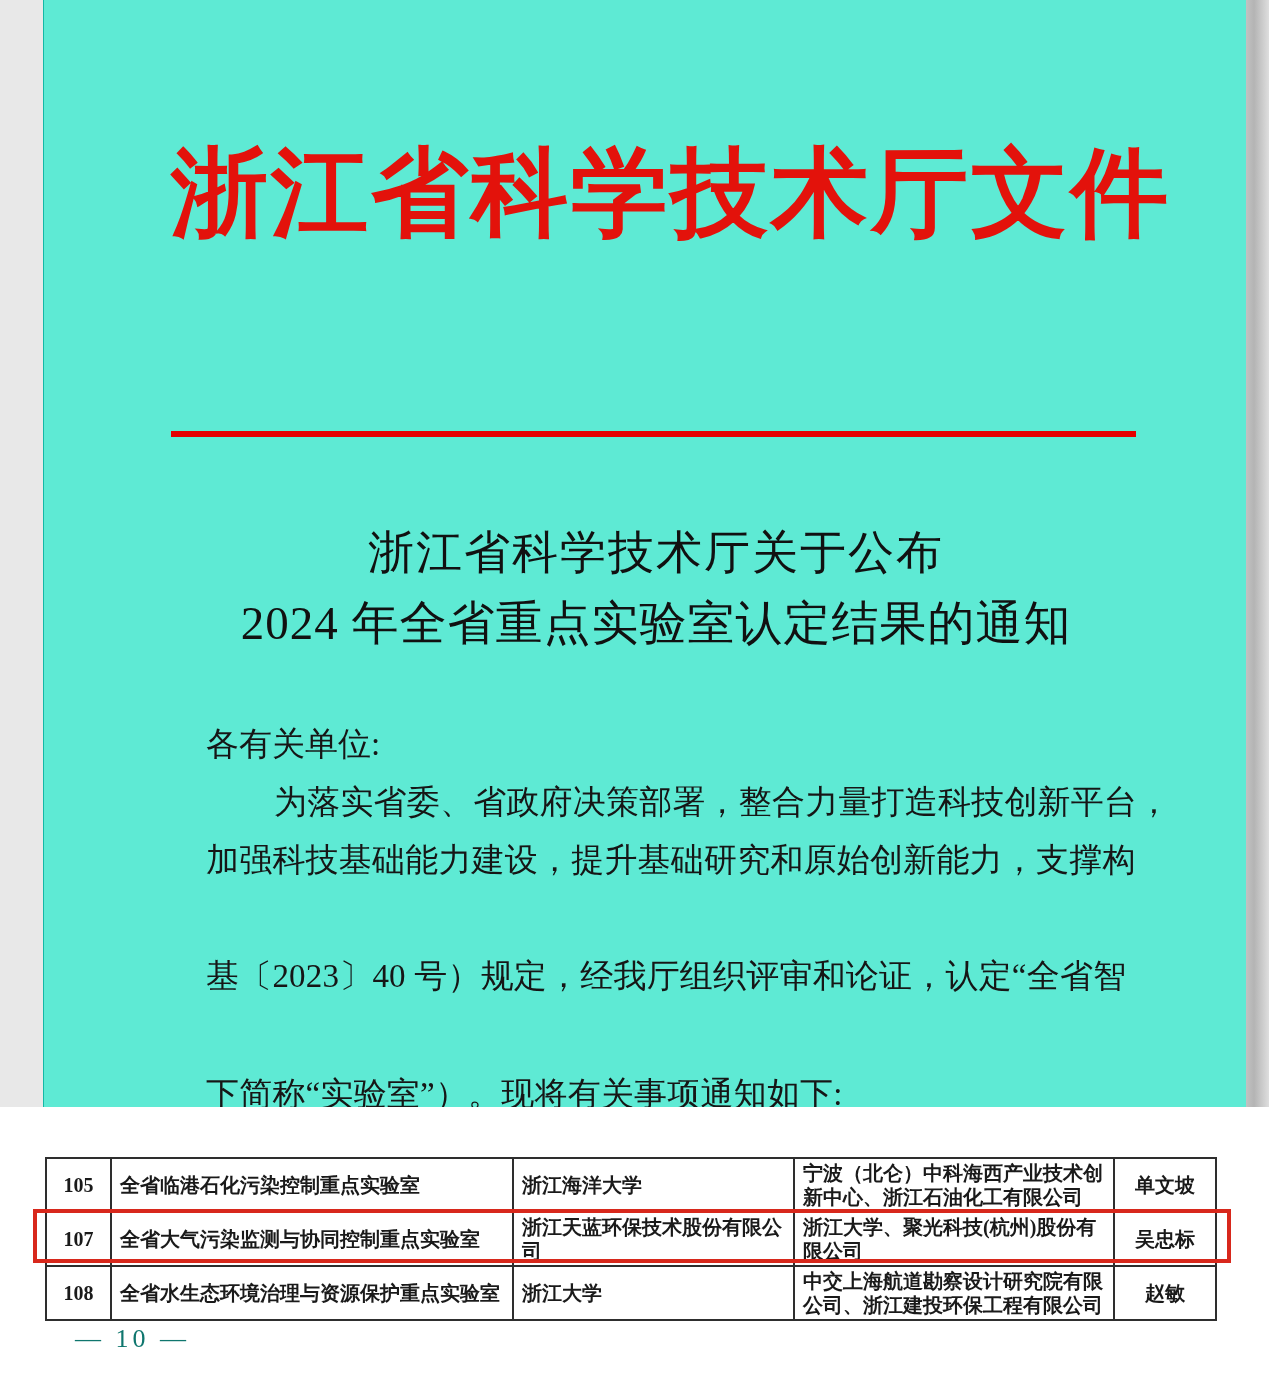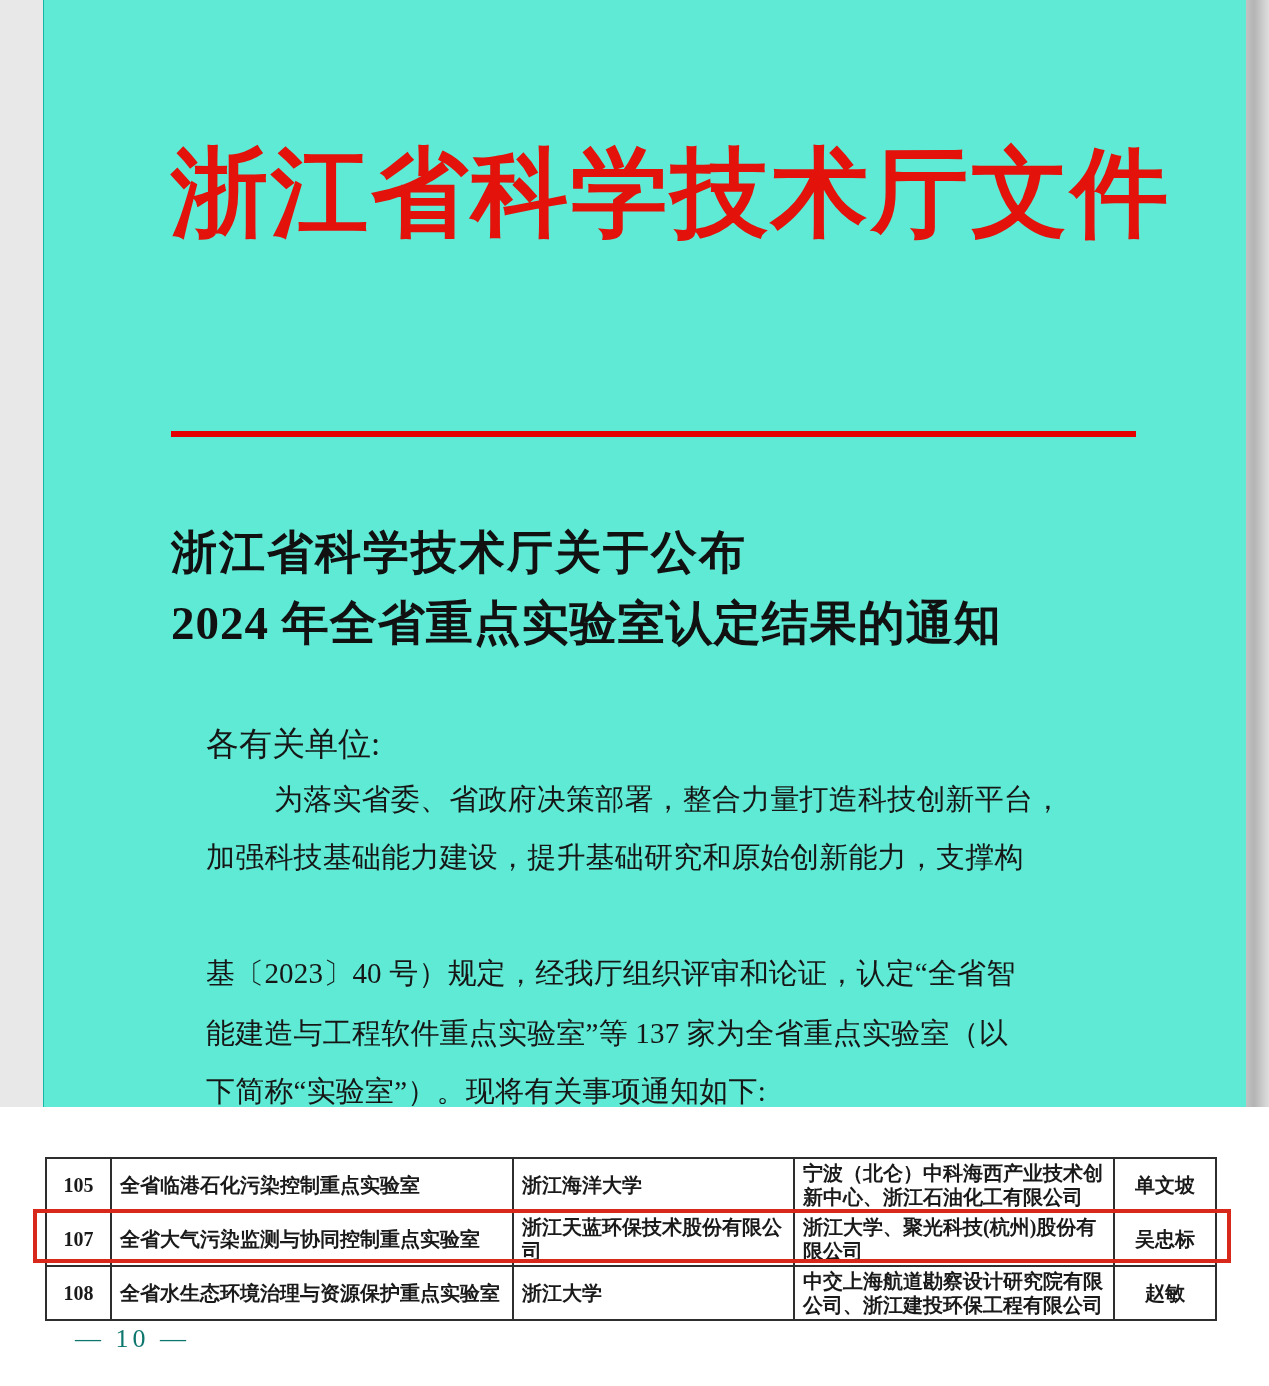--- a/index.html
+++ b/index.html
@@ -43,34 +43,34 @@
     text-align: center;
     font-size: 30px; color: #1c1c1c; letter-spacing: 2px;
     white-space: nowrap;
   }
   .red-rule {
     position: absolute; left: 127px; top: 431px; width: 965px; height: 6px;
     background: #e60000;
   }
   .notice-title {
     position: absolute; left: 127px; width: 970px;
-    text-align: left;
-    font-weight: bold; color: #111111;
+    text-align: center;
+    font-weight: normal; color: #111111;
     white-space: nowrap;
   }
   .notice-title.l1 { top: 522px; font-size: 46px; letter-spacing: 2px; }
   .notice-title.l2 { top: 592px; font-size: 47px; letter-spacing: 1px; }
   .salutation {
     position: absolute; left: 162px; top: 722px;
     font-size: 33px; color: #161616;
     white-space: nowrap;
   }
   .body-line {
     position: absolute; left: 162px; width: 935px;
-    font-size: 29px; color: #161616; letter-spacing: 0.2px;
+    font-size: 33px; color: #161616; letter-spacing: 0.2px;
     white-space: nowrap;
   }
   .body-line.indent { padding-left: 68px; }
   
   .page2 {
     position: absolute; left: 0; top: 1107px; width: 1269px; height: 279px;
     background: #ffffff;
   }
   table.result-table {
     position: absolute; left: 45px; top: 6px;
@@ -115,21 +115,20 @@
 
   <div class="page1">
     <div class="header-title">浙江省科学技术厅文件</div>
     <div class="red-rule"></div>
     <div class="notice-title l1">浙江省科学技术厅关于公布</div>
     <div class="notice-title l2">2024 年全省重点实验室认定结果的通知</div>
     <div class="salutation">各有关单位:</div>
     <div class="body-line indent" style="top:780px">为落实省委、省政府决策部署，整合力量打造科技创新平台，</div>
     <div class="body-line" style="top:838px">加强科技基础能力建设，提升基础研究和原始创新能力，支撑构</div>
     <div class="body-line" style="top:954px">基〔2023〕40 号）规定，经我厅组织评审和论证，认定“全省智</div>
-    <div class="body-line" style="top:1014px">能建造与工程软件重点实验室”等 137 家为全省重点实验室（以</div>
     <div class="body-line" style="top:1072px">下简称“实验室”）。现将有关事项通知如下:</div>
   </div>
 
   <div class="page2">
     <table class="result-table">
       <colgroup>
         <col style="width:65px">
         <col style="width:402px">
         <col style="width:281px">
         <col style="width:320px">

